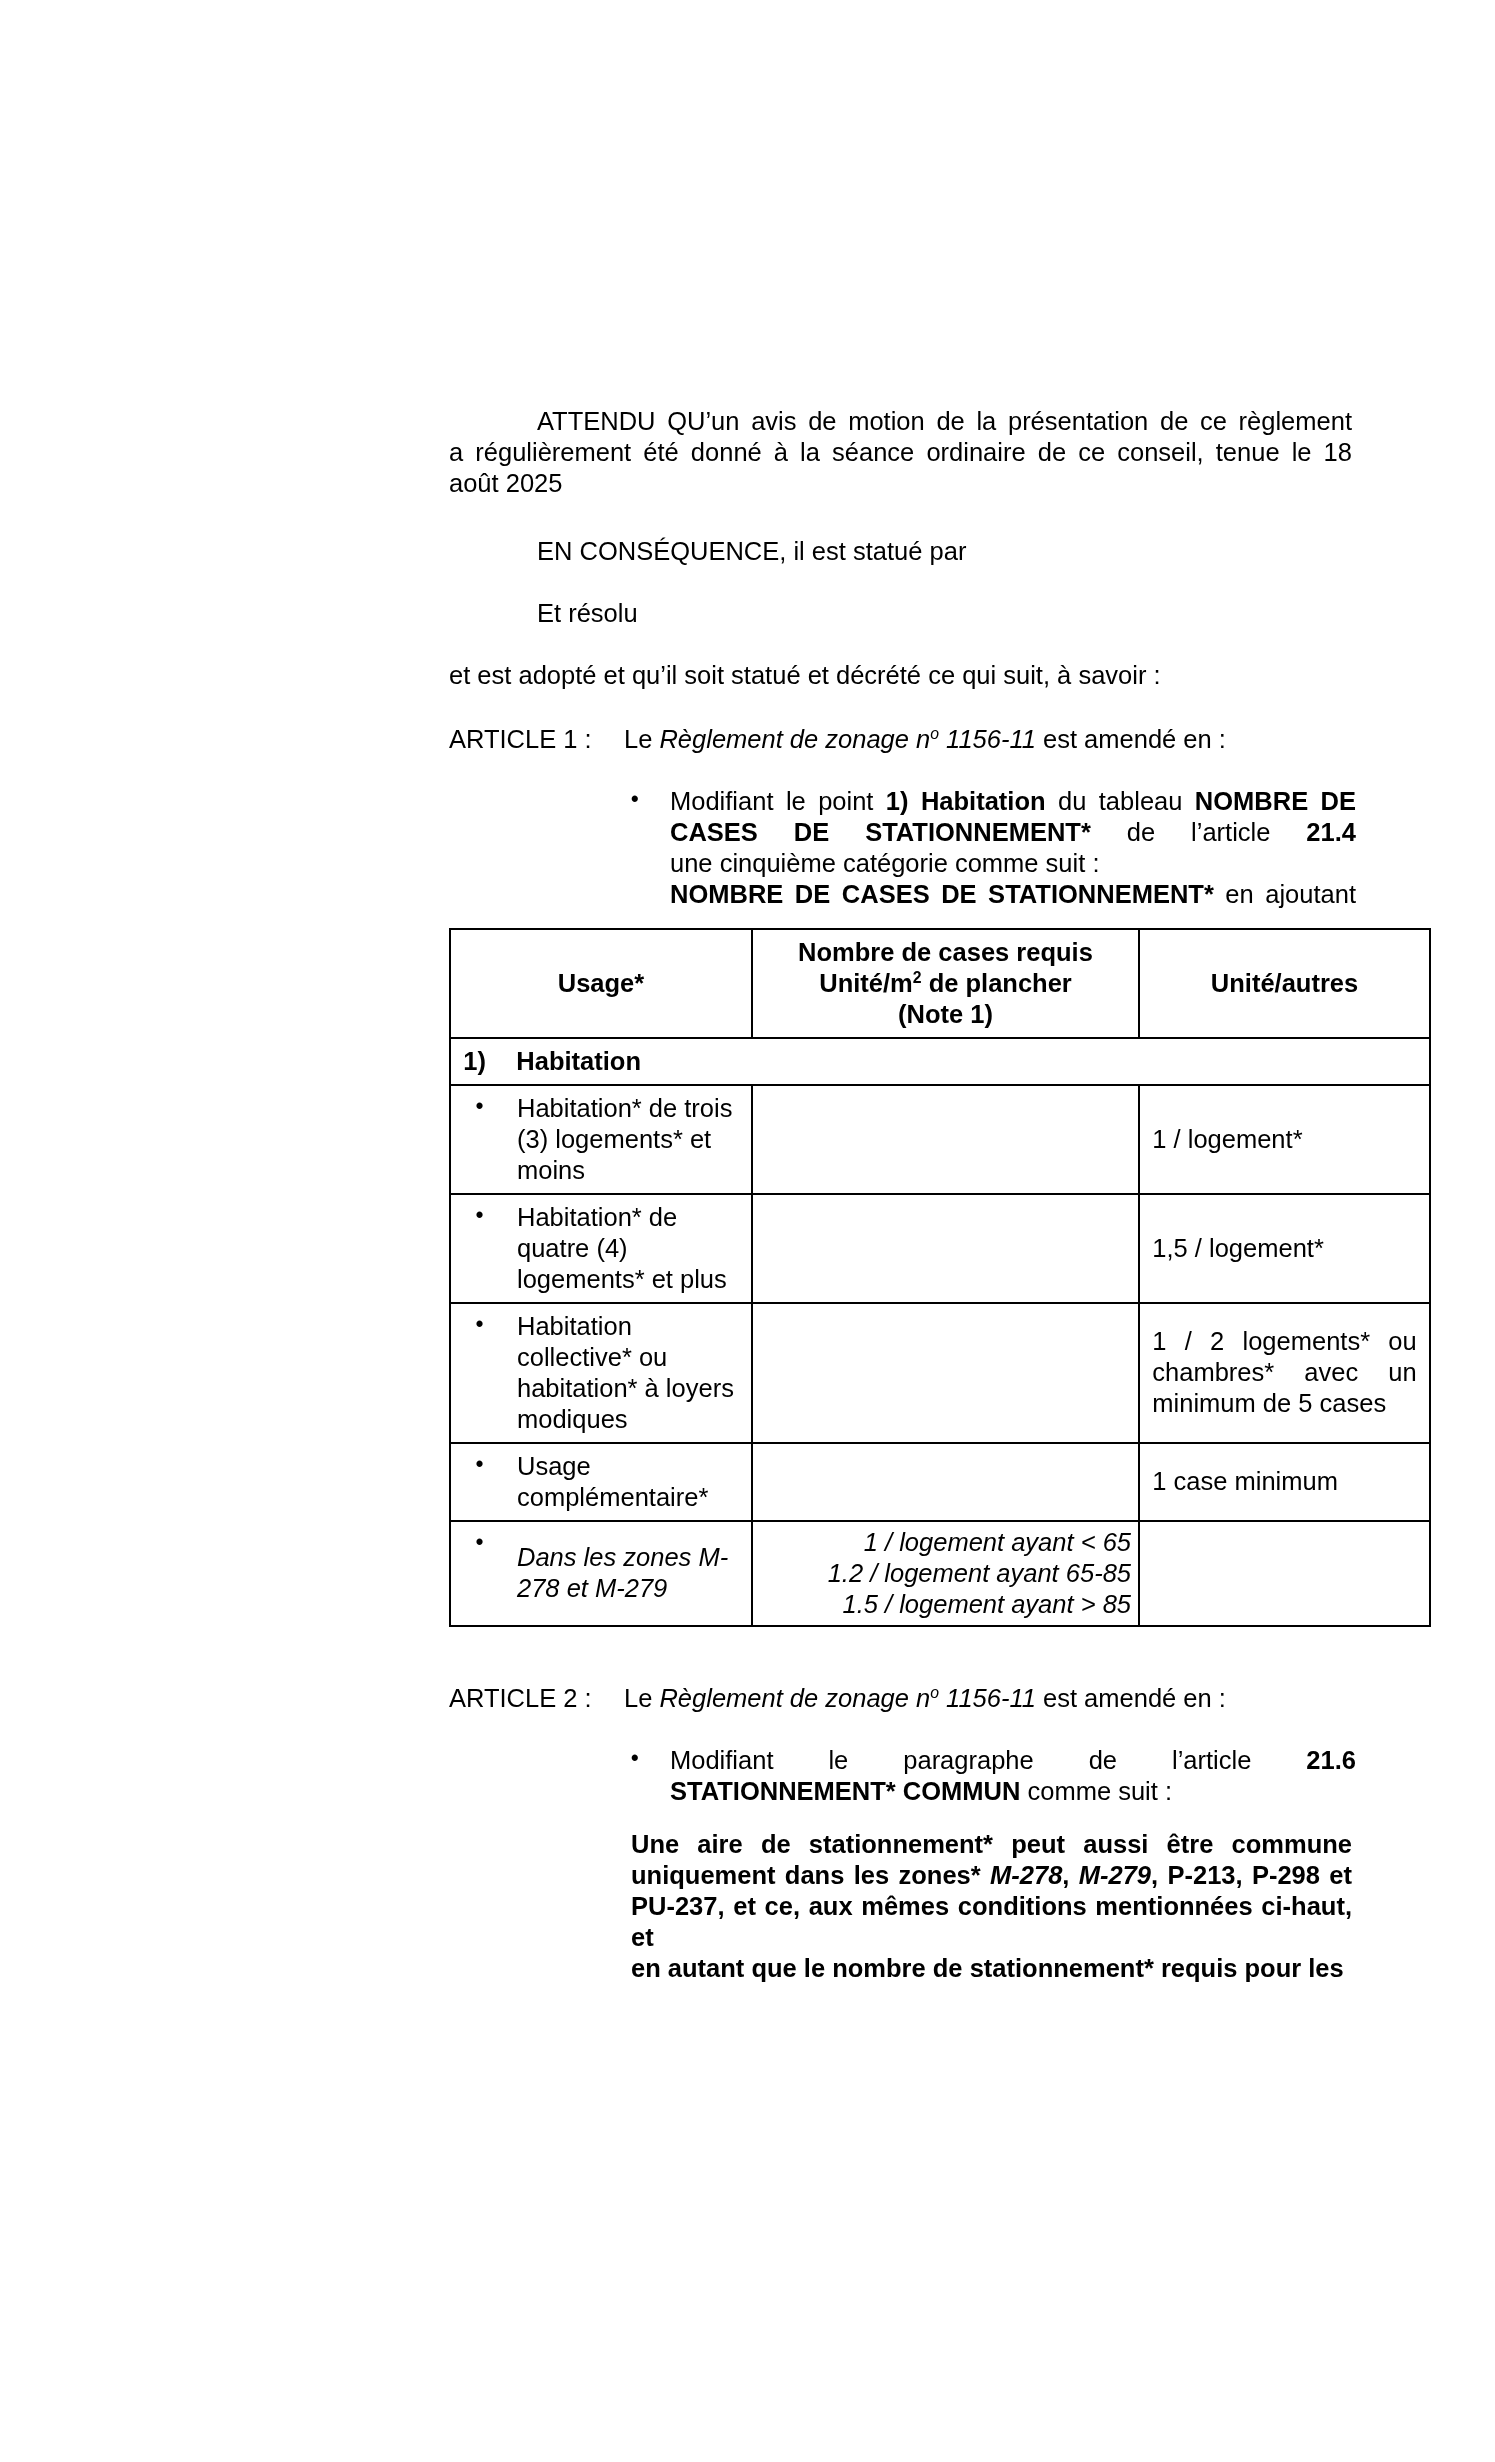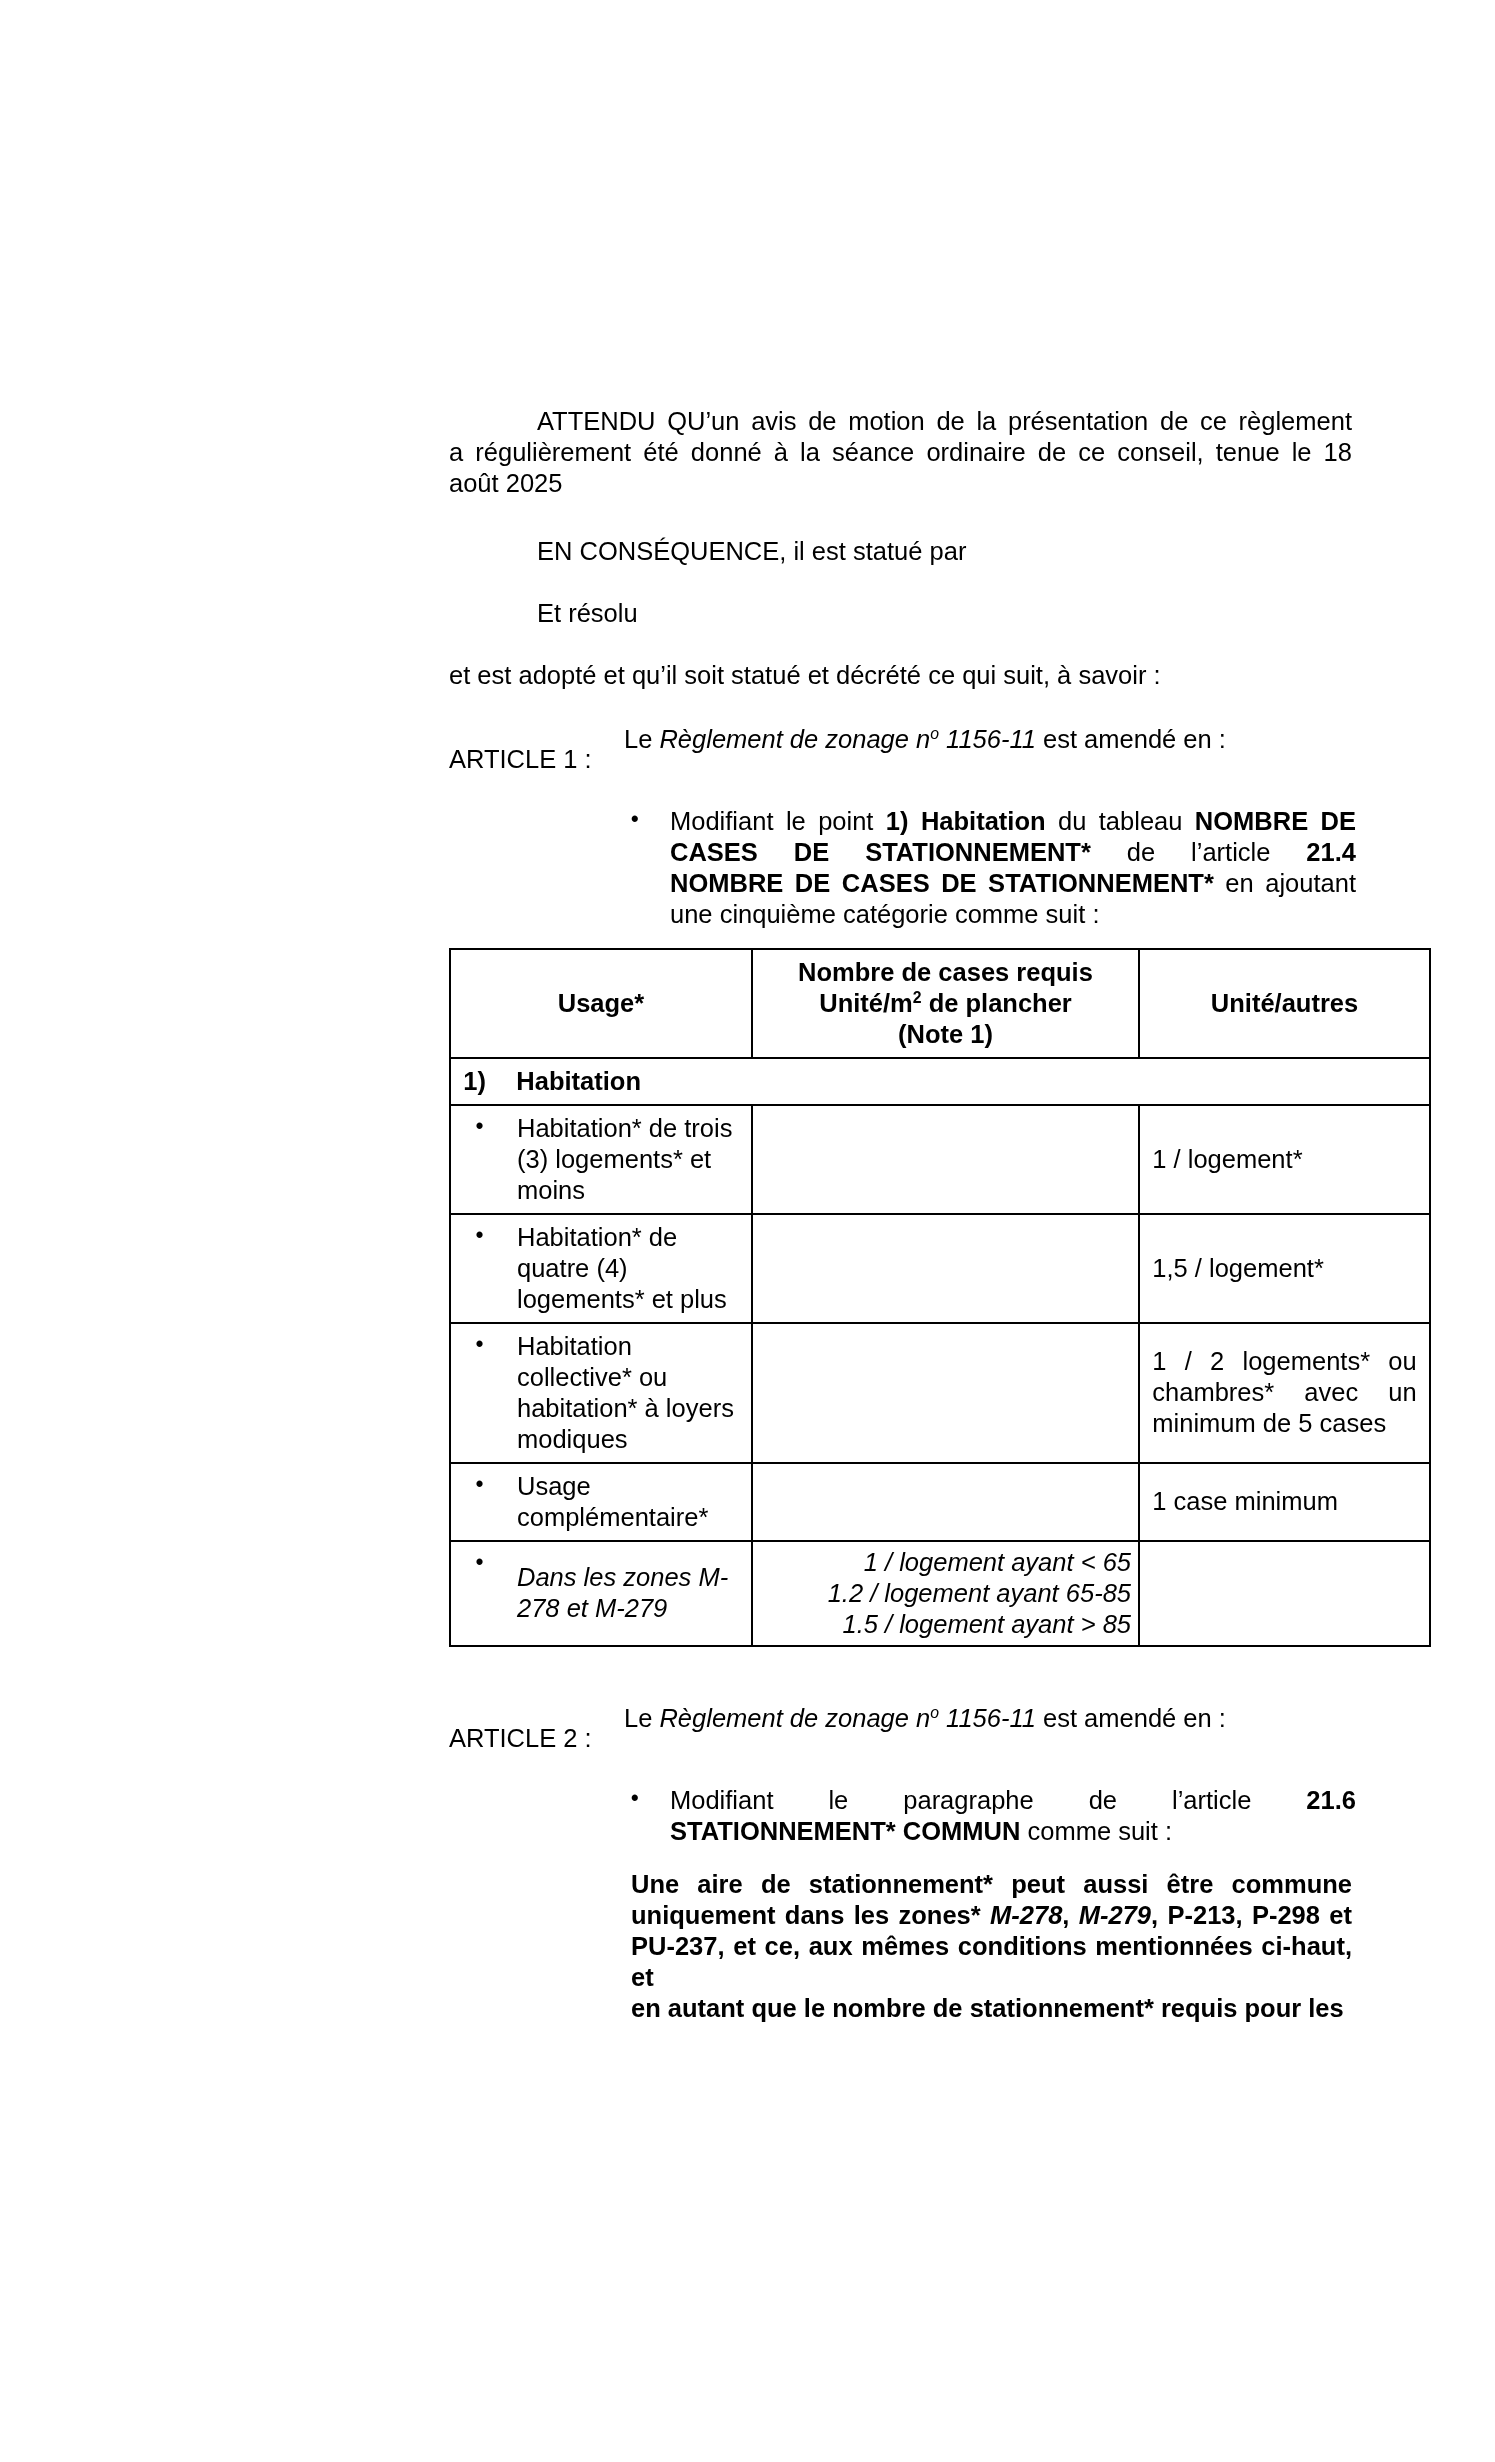--- a/index.html
+++ b/index.html
@@ -23,21 +23,21 @@
   }
   .para{width:903px;}
   .line{display:block;}
   .j{text-align:justify;text-align-last:justify;}
   .ind{text-indent:88px;}
   .b{font-weight:bold;}
   .i{font-style:italic;}
   sup{font-size:0.62em;line-height:0;vertical-align:super;}
 
   .article{display:flex;width:903px;}
-  .article .label{width:175px;flex:none;margin-top:20px;}
+  .article .label{width:175px;flex:none;}
   .article .body{flex:1;}
 
   .bullet-block{
     position:relative;
     margin-left:180px;
     width:727px;
     box-sizing:border-box;
     padding-left:41px;
   }
   .bullet-glyph{
@@ -128,22 +128,22 @@
 
     <div class="article mt-a1">
       <span class="label">ARTICLE 1 :</span>
       <span class="body"><span>Le </span><span class="i">Règlement de zonage n</span><sup class="i">o</sup><span class="i"> 1156-11</span><span> est amendé en :</span></span>
     </div>
 
     <div class="bullet-block mt-b1">
       <span class="bullet-glyph">•</span>
       <span class="line j"><span>Modifiant le point </span><span class="b">1) Habitation</span><span> du tableau </span><span class="b">NOMBRE DE</span></span>
       <span class="line j"><span class="b">CASES DE STATIONNEMENT*</span><span> de l’article </span><span class="b">21.4</span></span>
+      <span class="line"><span>une cinquième catégorie comme suit :</span></span>
       <span class="line j"><span class="b">NOMBRE DE CASES DE STATIONNEMENT*</span><span> en ajoutant</span></span>
-      <span class="line"><span>une cinquième catégorie comme suit :</span></span>
     </div>
 
     <table class="parking mt-tbl">
       <colgroup>
         <col style="width:302px">
         <col style="width:387px">
         <col style="width:291px">
       </colgroup>
       <tbody>
         <tr>

